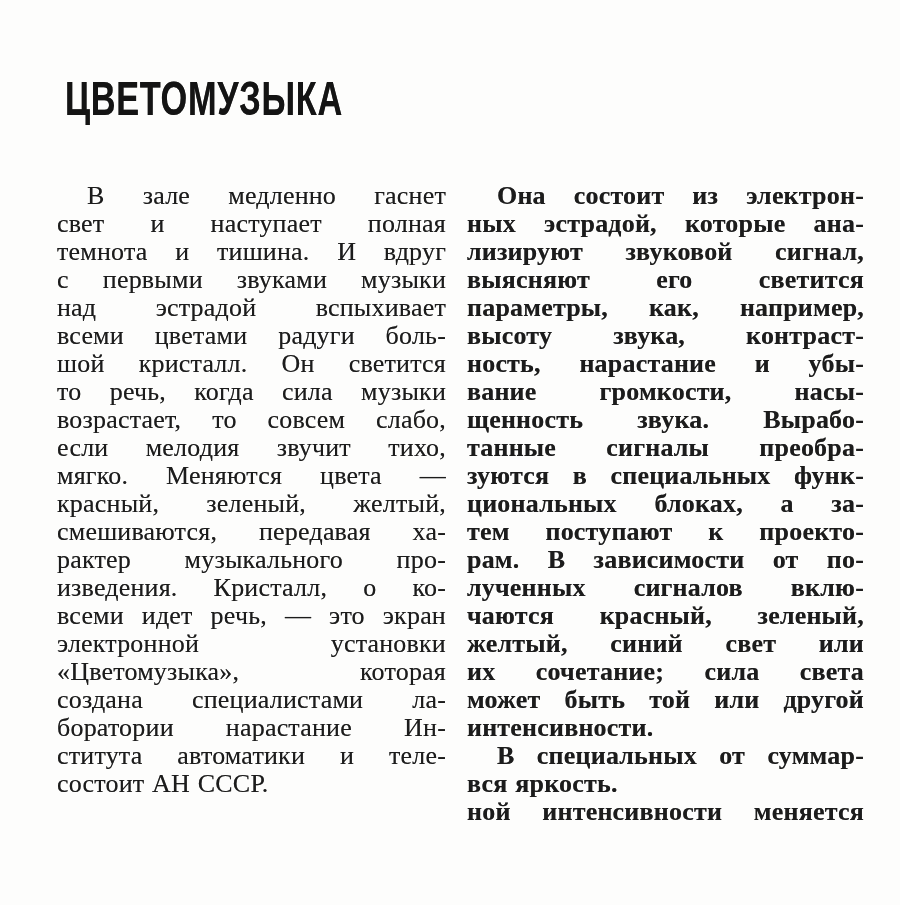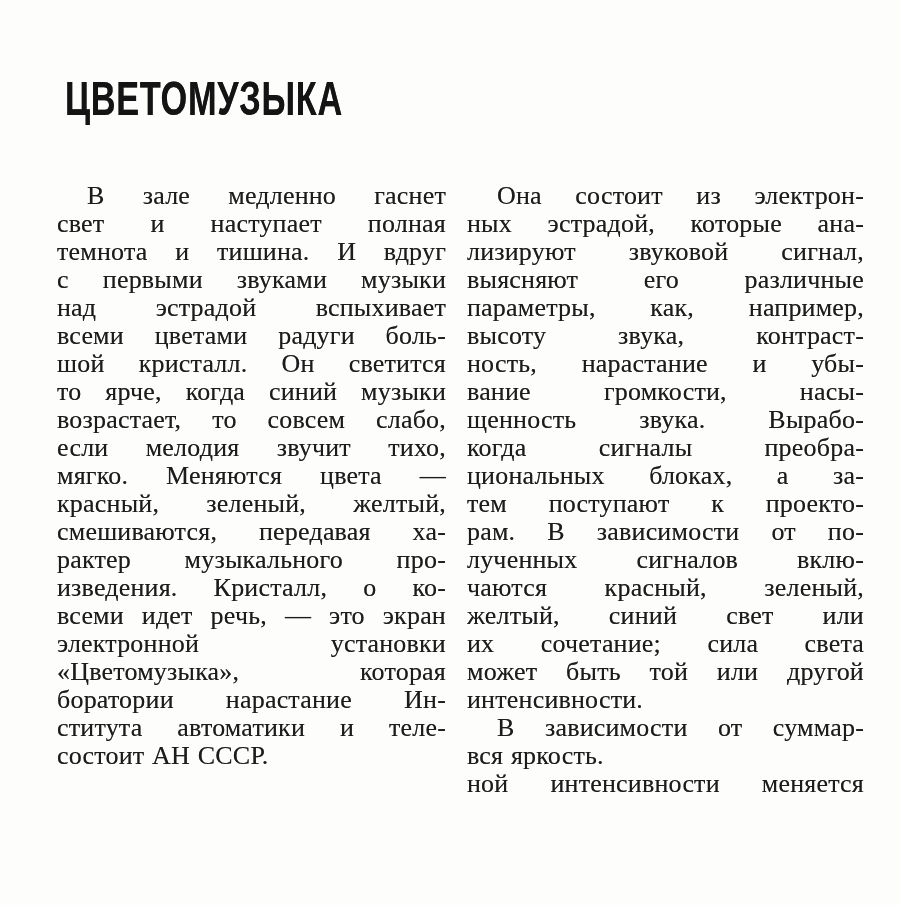--- a/index.html
+++ b/index.html
@@ -43,21 +43,21 @@
     gap: 21px;
   }
   .column {
     font-size: 26px;
     line-height: 28px;
     letter-spacing: 0.2px;
     word-spacing: 1px;
     text-shadow: 0 0 0.5px rgba(20,20,20,0.55);
   }
   .col-left  { width: 389px; }
-  .col-right { width: 397px; }
+  .col-right { width: 397px; font-weight: bold; }
   .line {
     height: 28px;
     overflow: hidden;
     text-align: justify;
     text-align-last: justify;
   }
   .line.indent { text-indent: 30px; }
   .line.end {
     text-align: center;
     text-align-last: left;
@@ -72,54 +72,56 @@
 
   <section class="columns">
     <div class="column col-left">
         <div class="line indent">В зале медленно гаснет</div>
         <div class="line">свет и наступает полная</div>
         <div class="line">темнота и тишина. И вдруг</div>
         <div class="line">с первыми звуками музыки</div>
         <div class="line">над эстрадой вспыхивает</div>
         <div class="line">всеми цветами радуги боль-</div>
         <div class="line">шой кристалл. Он светится</div>
-        <div class="line">то ярче, когда синий музыки</div>
+        <div class="line">то речь, когда сила музыки</div>
         <div class="line">возрастает, то совсем слабо,</div>
         <div class="line">если мелодия звучит тихо,</div>
         <div class="line">мягко. Меняются цвета —</div>
         <div class="line">красный, зеленый, желтый,</div>
         <div class="line">смешиваются, передавая ха-</div>
         <div class="line">рактер музыкального про-</div>
         <div class="line">изведения. Кристалл, о ко-</div>
         <div class="line">всеми идет речь, — это экран</div>
         <div class="line">электронной установки</div>
         <div class="line">«Цветомузыка», которая</div>
+        <div class="line">создана специалистами ла-</div>
         <div class="line">боратории нарастание Ин-</div>
         <div class="line">ститута автоматики и теле-</div>
         <div class="line end">состоит АН СССР.</div>
       </div>
     <div class="column col-right">
         <div class="line indent">Она состоит из электрон-</div>
         <div class="line">ных эстрадой, которые ана-</div>
         <div class="line">лизируют звуковой сигнал,</div>
-        <div class="line">выясняют его различные</div>
+        <div class="line">выясняют его светится</div>
         <div class="line">параметры, как, например,</div>
         <div class="line">высоту звука, контраст-</div>
         <div class="line">ность, нарастание и убы-</div>
         <div class="line">вание громкости, насы-</div>
         <div class="line">щенность звука. Вырабо-</div>
-        <div class="line">когда сигналы преобра-</div>
+        <div class="line">танные сигналы преобра-</div>
+        <div class="line">зуются в специальных функ-</div>
         <div class="line">циональных блоках, а за-</div>
         <div class="line">тем поступают к проекто-</div>
         <div class="line">рам. В зависимости от по-</div>
         <div class="line">лученных сигналов вклю-</div>
         <div class="line">чаются красный, зеленый,</div>
         <div class="line">желтый, синий свет или</div>
         <div class="line">их сочетание; сила света</div>
         <div class="line">может быть той или другой</div>
         <div class="line end">интенсивности.</div>
-        <div class="line indent">В зависимости от суммар-</div>
+        <div class="line indent">В специальных от суммар-</div>
         <div class="line end">вся яркость.</div>
         <div class="line">ной интенсивности меняется</div>
       </div>
   </section>
 
 </main>
 
 </body></html>

